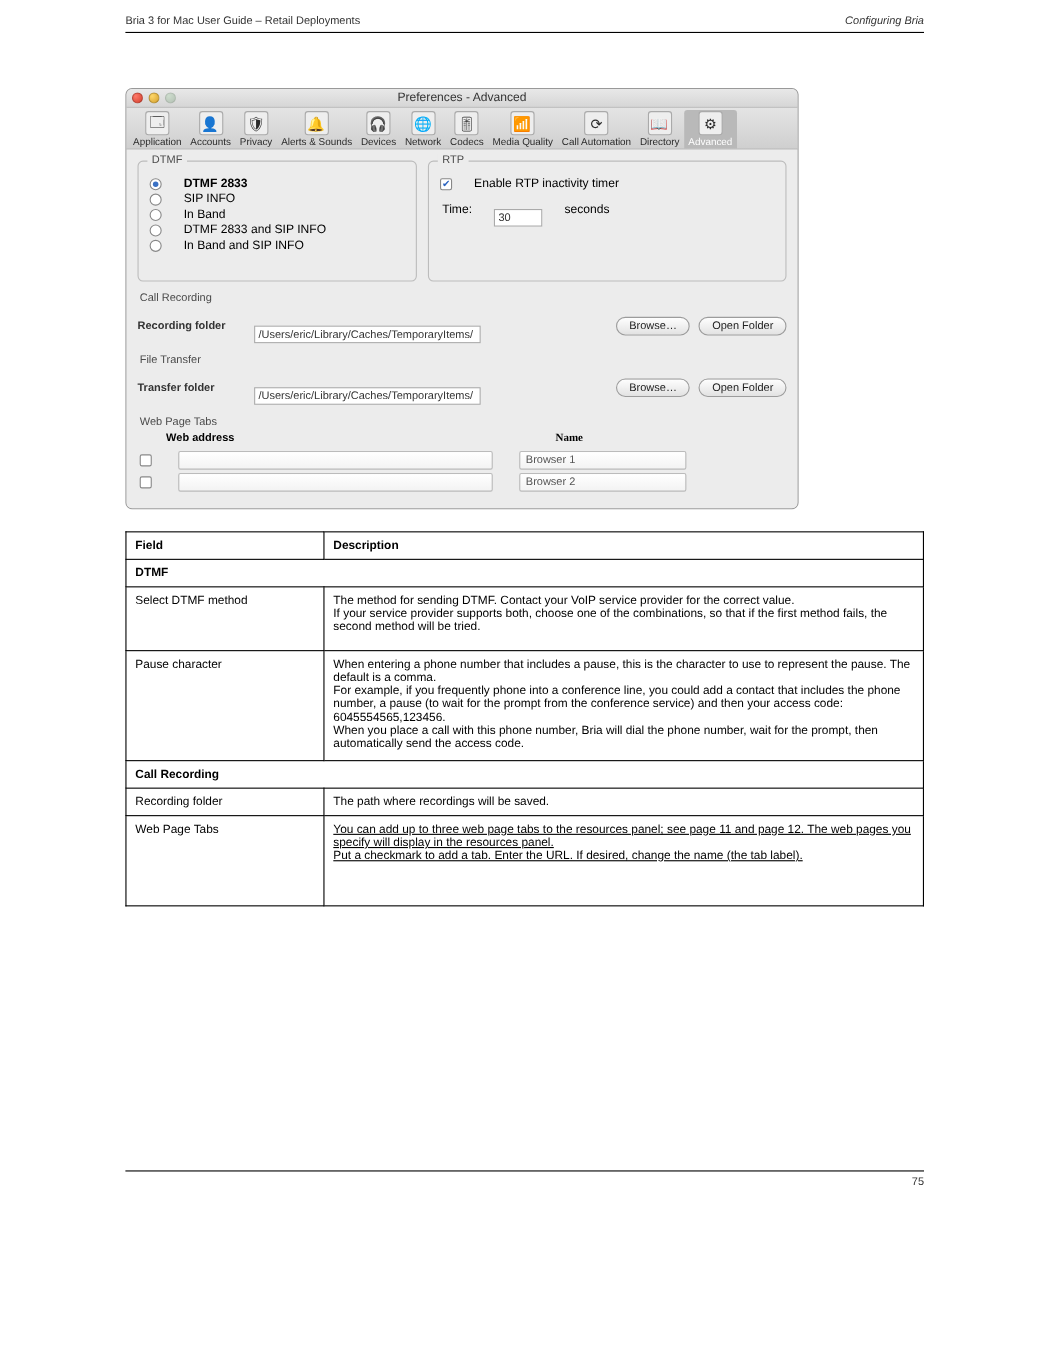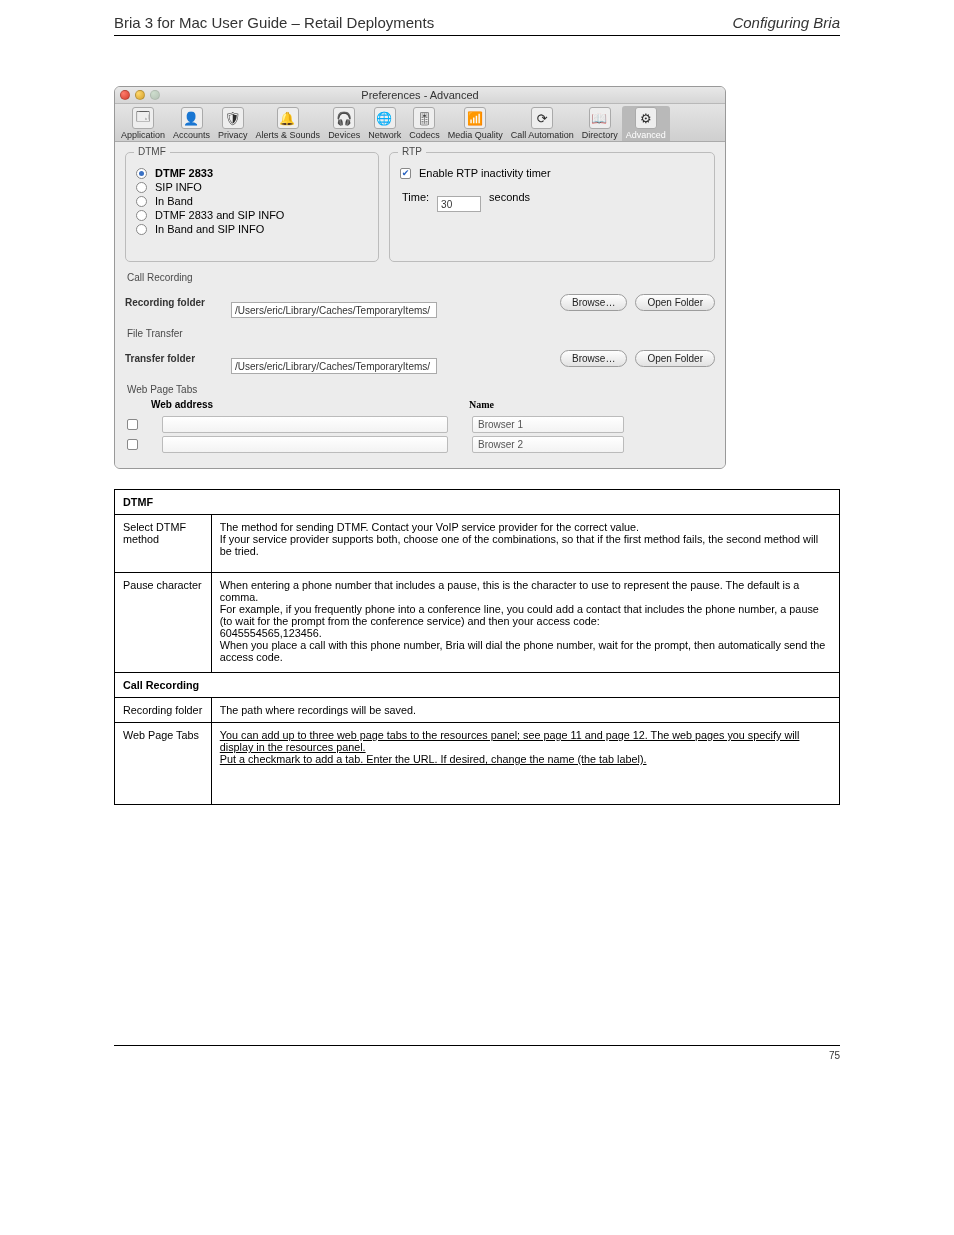--- a/index.html
+++ b/index.html
@@ -1,47 +1,47 @@
 <!DOCTYPE html>
 <html><head>
 <meta charset="utf-8">
 <style>
   * { box-sizing: border-box; }
   body { margin: 0; background: #fff; font-family: "Helvetica Neue", Arial, sans-serif; font-size: 11px; color: #000; width: 954px; }
   .page { padding: 0 114px 0 114px; }
-  .header { display: flex; justify-content: space-between; font-size: 15px; color: #333; padding: 14px 0 4px 0; border-bottom: 1px solid #000; margin-bottom: 50px; }
+  .header { display: flex; justify-content: space-between; font-size: 10px; color: #333; padding: 14px 0 4px 0; border-bottom: 1px solid #000; margin-bottom: 50px; }
   .header .right { font-style: italic; }
   .footer-line { border-top: 1px solid #000; margin-top: 240px; padding-top: 4px; display:flex; justify-content:space-between; font-size:10px; color:#333;}
   
   .screenshot { width: 612px; border: 1px solid #999; background: #ececec; font-family: "Lucida Grande","Helvetica Neue",Arial,sans-serif; font-size: 10px; color:#000; margin-bottom: 20px; border-radius:6px; overflow:hidden;}
   .titlebar { height: 17px; background: linear-gradient(#e8e8e8,#d6d6d6); border-bottom:1px solid #b8b8b8; position:relative; text-align:center; line-height:17px; font-size:11px; color:#333;}
   .traffic { position:absolute; left:5px; top:3px; display:flex; gap:5px;}
   .dot { width:10px; height:10px; border-radius:50%; border:1px solid rgba(0,0,0,.2);}
   .dot.red{background:radial-gradient(circle at 30% 30%,#ff7b6b,#d43f2e);}
   .dot.yellow{background:radial-gradient(circle at 30% 30%,#ffd86b,#d4a02e);}
   .dot.green{background:radial-gradient(circle at 30% 30%,#b8d8b8,#8fa88f); opacity:.5;}
   .toolbar { height:38px; background:linear-gradient(#e4e4e4,#cfcfcf); border-bottom:1px solid #aaa; display:flex; align-items:flex-end; padding:0 2px;}
   .tab { display:flex; flex-direction:column; align-items:center; padding:1px 4px 1px 4px; font-size:9px; color:#2b2b2b; cursor:default;}
   .tab .ico { width:22px; height:22px; border:1px solid #aaa; border-radius:3px; background:#eee; margin-bottom:1px; display:flex; align-items:center; justify-content:center; font-size:13px;}
   .tab.active { background:#b9b9b9; border-radius:3px 3px 0 0; }
   .tab.active .lbl{color:#fff;}
   .pane { background:#ececec; padding:10px 10px 12px 10px;}
   .groupbox { border:1px solid #bcbcbc; border-radius:5px; background:#ececec; position:relative; padding:12px 10px 10px 10px;}
   .groupbox > legend, .grouplabel { position:absolute; top:-7px; left:8px; background:#ececec; padding:0 4px; font-size:10px; color:#4a4a4a;}
   .row2 { display:flex; gap:10px;}
-  .radio-row{ display:flex; align-items:center; gap:8px; margin:2px 0; font-size:11px;}
+  .radio-row{ display:flex; align-items:center; gap:20px; margin:2px 0; font-size:11px;}
   .radio{ width:11px; height:11px; border:1px solid #888; border-radius:50%; background:#fff; display:inline-flex; align-items:center; justify-content:center;}
   .radio.sel::after{content:""; width:5px; height:5px; border-radius:50%; background:#3a71c4;}
   .chk{ width:11px; height:11px; border:1px solid #888; border-radius:2px; background:#fff; display:inline-flex; align-items:center; justify-content:center; font-size:9px; color:#2a63c0;}
   .input-box{ border:1px solid #aaa; background:#fff; height:16px; padding:0 3px; line-height:16px; font-size:10px; color:#333;margin-top:15px;}
   .macbtn{ display:inline-block; height:17px; border:1px solid #9c9c9c; border-radius:10px; background:linear-gradient(#fefefe,#e2e2e2); padding:0 11px; line-height:15px; font-size:10px; color:#222;}
   .section-label{ font-size:10px; color:#4a4a4a; margin:10px 0 4px 2px;}
   .folder-row{ display:flex; align-items:center; gap:8px;}
   .folder-label{ width:98px; font-size:10px; color:#333; font-weight:600;}
-  .tabs-hdr{ display:flex; font-weight:600; font-size:10px; padding:0 0 3px 26px;}
+  .tabs-hdr{ display:flex; font-weight:600; font-size:10px; padding:0 0 3px 26px;gap:36px;}
   .tabs-hdr .col1{ width:290px;}
   .row-item{ display:flex; align-items:center; gap:24px; margin:3px 0;}
   .row-item .checkbox{ width:11px; height:11px; border:1px solid #888; border-radius:2px; background:#fff; margin-left:2px;}
   .row-item .addr{ width:286px; height:17px; border:1px solid #bbb; border-radius:2px; background:linear-gradient(#fff,#f3f3f3);}
   .row-item .name{ width:152px; height:17px; border:1px solid #bbb; border-radius:2px; background:linear-gradient(#fff,#f3f3f3); padding:0 5px; line-height:15px; font-size:10px; color:#555;}
   
   .desc-table{ border-collapse:collapse; width:100%; font-size:10.8px;}
   .desc-table th, .desc-table td{ border:1px solid #000; padding:6px 8px; vertical-align:top; text-align:left;}
   .desc-table th{ background:#fff; font-weight:600;}
   .subhead td{ font-weight:600;}
@@ -184,20 +184,24 @@
       <div class="row-item">
         <span class="checkbox"></span>
         <span class="addr"></span>
         <span class="name">Browser 2</span>
       </div>
     </div>
   </div>
 
   <table class="desc-table">
     <tbody>
+        <tr>
+      <th style="width:180px;">Field</th>
+      <th>Description</th>
+    </tr>
     <tr class="subhead">
           <td colspan="2">DTMF</td>
         </tr>
     <tr>
       <td>Select DTMF method</td>
       <td class="cell-h" style="white-space:pre-line;">The method for sending DTMF. Contact your VoIP service provider for the correct value.
 If your service provider supports both, choose one of the combinations, so that if the first method fails, the second method will be tried.</td>
     </tr>
     <tr>
       <td>Pause character</td>

